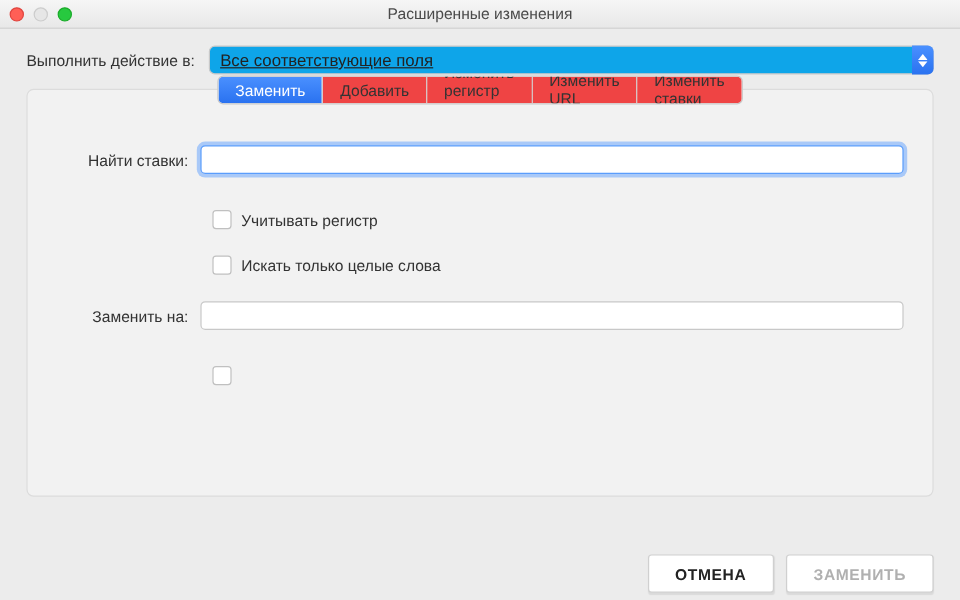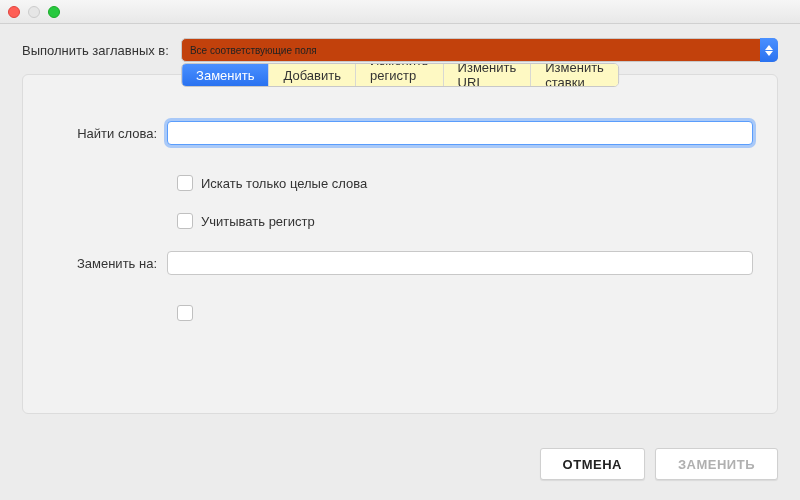--- a/index.html
+++ b/index.html
@@ -38,26 +38,27 @@
   .top-row label { color: #333; }
   .select-wrap {
     flex: 1;
     position: relative;
   }
   .mac-select {
     width: 100%;
     height: 24px;
     border: 1px solid #c8c8c8;
     border-radius: 5px;
-    background: #c2410c;
+    background: #0ea5e9;
     display: flex;
     align-items: center;
     padding: 0 8px;
-    font-size: 10px;
+    font-size: 14px;
     color: #222;
+    text-decoration: underline;
   }
   .select-arrows {
     position: absolute;
     right: 0;
     top: 0;
     width: 18px;
     height: 24px;
     background: #3b82f6;
     background: linear-gradient(#4a90ff,#2a72f0);
     border-radius: 0 5px 5px 0;
@@ -90,21 +91,21 @@
     border: 1px solid #c8c8c8;
     height: 24px;
   }
   .tab {
     padding: 0 14px;
     font-size: 13px;
     display: flex;
     align-items: center;
     border-right: 1px solid #d4d4d4;
     color: #333;
-    background: #fef9c3;
+    background: #ef4444;
     cursor: default;
   }
   .tab:last-child { border-right: none; }
   .tab.active {
     background: #3b82f6;
     background: linear-gradient(#4a90ff,#2a72f0);
     color: #fff;
   }
 
   .form-row {
@@ -146,21 +147,21 @@
     border: 1px solid #c0c0c0;
     border-radius: 3px;
     background: #fff;
     flex-shrink: 0;
   }
   .check-label { color: #333; }
 
   .footer {
     position: absolute;
     right: 22px;
-    bottom: 20px;
+    bottom: 6px;
     display: flex;
     gap: 10px;
   }
   .btn {
     height: 32px;
     padding: 0 22px;
     border: 1px solid #d0d0d0;
     border-radius: 3px;
     background: #fff;
     font-size: 13px;
@@ -176,24 +177,25 @@
 </style>
 </head>
 <body>
 
 <div class="titlebar">
   <div class="traffic">
     <div class="tl red"></div>
     <div class="tl yellow"></div>
     <div class="tl green"></div>
   </div>
+  <div class="titlebar-title">Расширенные изменения</div>
 </div>
 
 <div class="top-row">
-  <label>Выполнить заглавных в:</label>
+  <label>Выполнить действие в:</label>
   <div class="select-wrap">
     <div class="mac-select">
       <span>Все соответствующие поля</span>
     </div>
     <div class="select-arrows">
       <svg viewBox="0 0 8 5">
           <polygon points="4,0 8,5 0,5"></polygon>
         </svg>
       <svg viewBox="0 0 8 5">
           <polygon points="0,0 8,0 4,5"></polygon>
@@ -215,34 +217,34 @@
       </div>
     <div class="tab">
         <span>Изменить URL</span>
       </div>
     <div class="tab">
         <span>Изменить ставки</span>
       </div>
   </div>
 
   <div class="form-row label-row">
-    <div class="form-label">Найти слова:</div>
+    <div class="form-label">Найти ставки:</div>
     <input class="text-input focused" type="text" value="" style="">
+  </div>
+
+  <div class="check-row">
+    <div class="mac-check"></div>
+    <span class="check-label">Учитывать регистр</span>
   </div>
 
   <div class="check-row">
     <div class="mac-check"></div>
     <span class="check-label">Искать только целые слова</span>
   </div>
 
-  <div class="check-row">
-    <div class="mac-check"></div>
-    <span class="check-label">Учитывать регистр</span>
-  </div>
-
   <div class="form-row label-row" style="margin-top:6px;">
     <div class="form-label">Заменить на:</div>
     <input class="text-input" type="text" value="" style="">
   </div>
 
   <div class="check-row">
     <div class="mac-check"></div>
   </div>
 </div>
 

